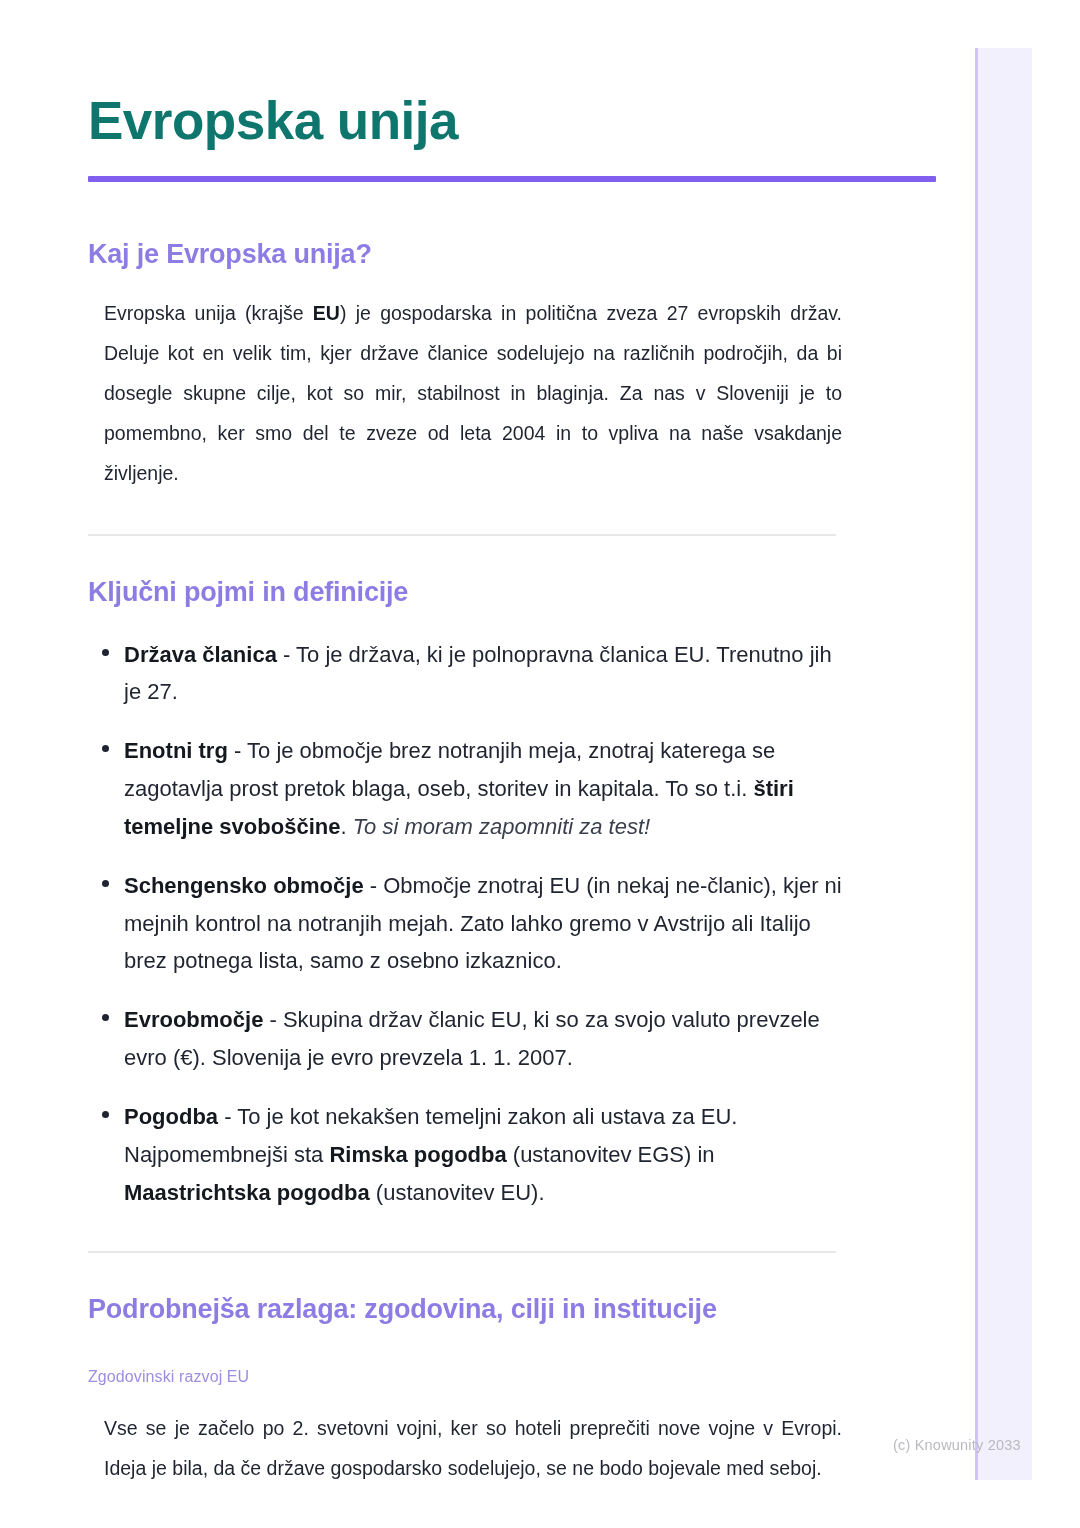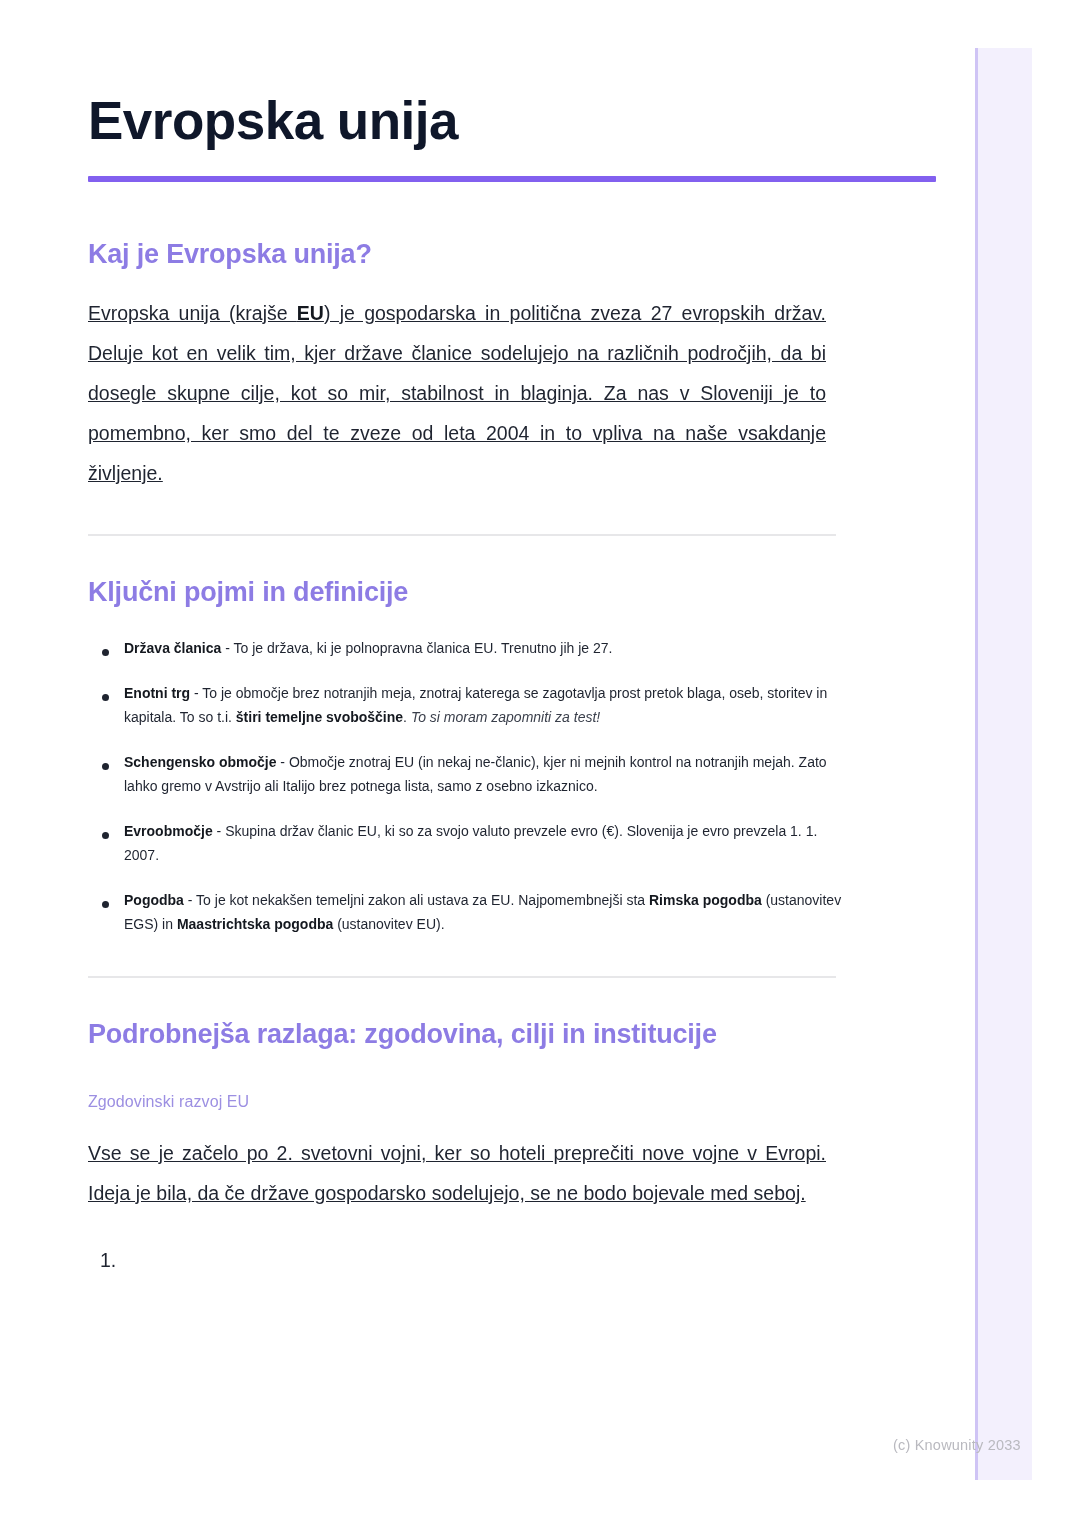--- a/index.html
+++ b/index.html
@@ -42,21 +42,21 @@
   }
 
   
   .doc-title {
     margin: 0;
     padding-top: 92px;
     font-size: 53px;
     line-height: 1.1;
     font-weight: 700;
     letter-spacing: -0.5px;
-    color: #0f172a;
+    color: #0f766e;
   }
   .title-rule {
     margin-top: 26px;
     width: 848px;
     height: 6px;
     background: #8260ef;
     border-radius: 1px;
   }
 
   
@@ -77,29 +77,28 @@
     margin-top: 40px;
     font-size: 16px;
     line-height: 1.25;
     font-weight: 400;
     color: #9c8fe2;
     letter-spacing: 0.1px;
   }
 
   
   .para {
-    margin: 0;
+    margin: 16px;
     margin-top: 22px;
     width: 738px;
     font-size: 19.5px;
     line-height: 2.05;
     color: #1f2430;
     text-align: justify;
     text-justify: inter-word;
-    text-decoration: underline;
   }
 
   b, strong { font-weight: 700; color: #14181f; }
   i, em { font-style: italic; color: #3a3f4b; }
 
   
   .divider {
     margin-top: 40px;
     width: 748px;
     height: 2px;
@@ -111,21 +110,21 @@
     margin: 0;
     margin-top: 26px;
     padding: 0;
     list-style: none;
     width: 760px;
   }
   ul.defs > li {
     position: relative;
     padding-left: 36px;
     margin-bottom: 21px;
-    font-size: 14px;
+    font-size: 22px;
     line-height: 1.72;
     color: #1f2430;
   }
   ul.defs > li:last-child { margin-bottom: 0; }
   ul.defs > li .bullet-dot {
     position: absolute;
     left: 14px;
     top: 13px;
     width: 7px;
     height: 7px;

